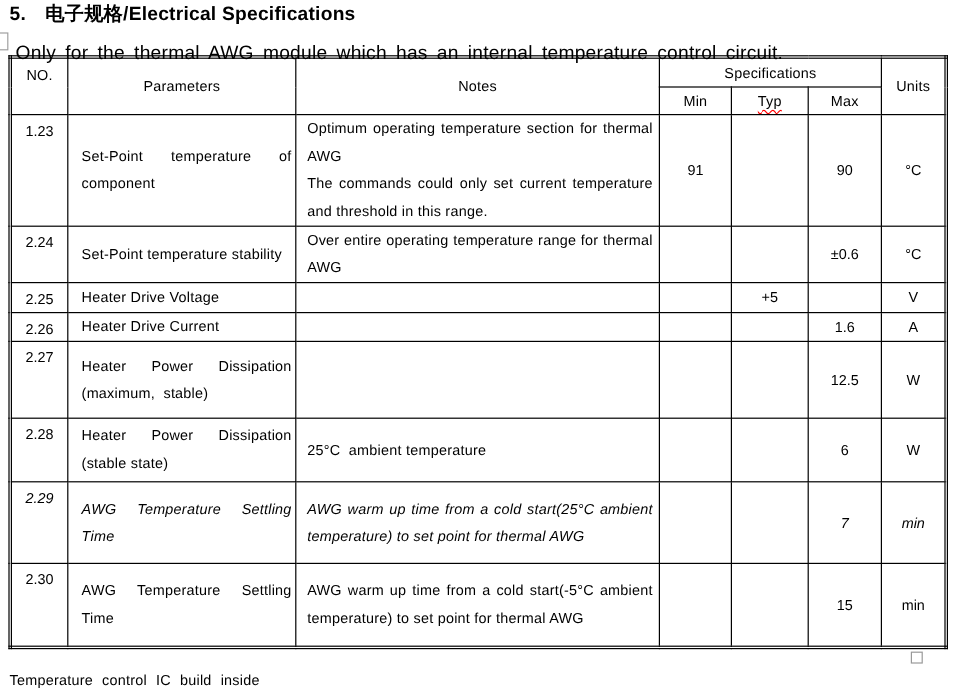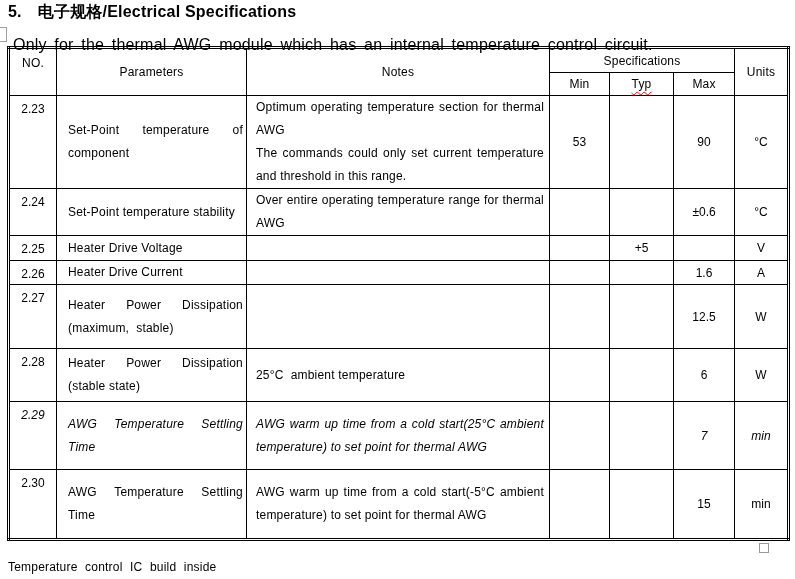--- a/index.html
+++ b/index.html
@@ -96,27 +96,27 @@
       <th rowspan="2">Units</th>
     </tr>
     <tr class="h2row">
       <th>Min</th>
       <th><span class="misspell">Typ</span></th>
       <th>Max</th>
     </tr>
   </thead>
   <tbody>
       <tr>
-        <td class="no">2.23</td>
+        <td class="no">1.23</td>
         <td class="param">Set-Point temperature of component</td>
         <td class="notes">
           <div class="para">Optimum operating temperature section for thermal AWG</div>
           <div class="para">The commands could only set current temperature and threshold in this range.</div>
         </td>
-        <td class="min">53</td>
+        <td class="min">91</td>
         <td class="typ"></td>
         <td class="max">90</td>
         <td class="units">°C</td>
       </tr>
       <tr>
         <td class="no">2.24</td>
         <td class="param">Set-Point temperature stability</td>
         <td class="notes">
           <div class="para">Over entire operating temperature range for thermal AWG</div>
         </td>

